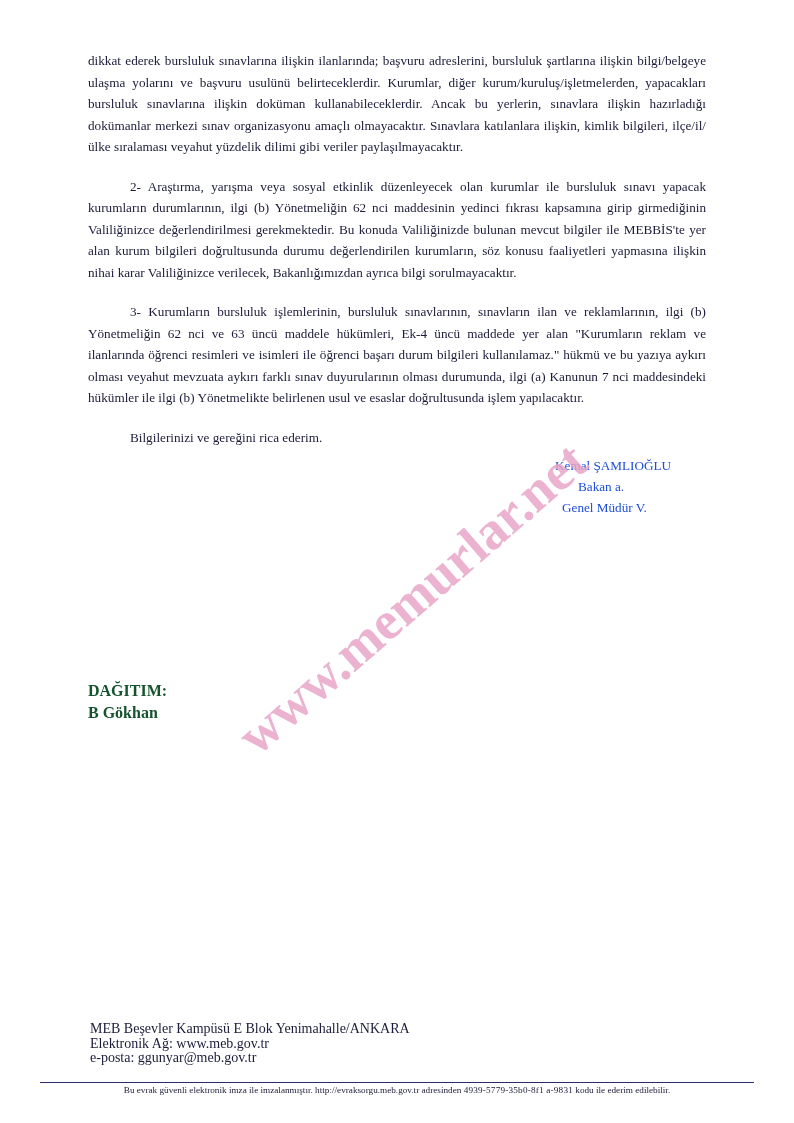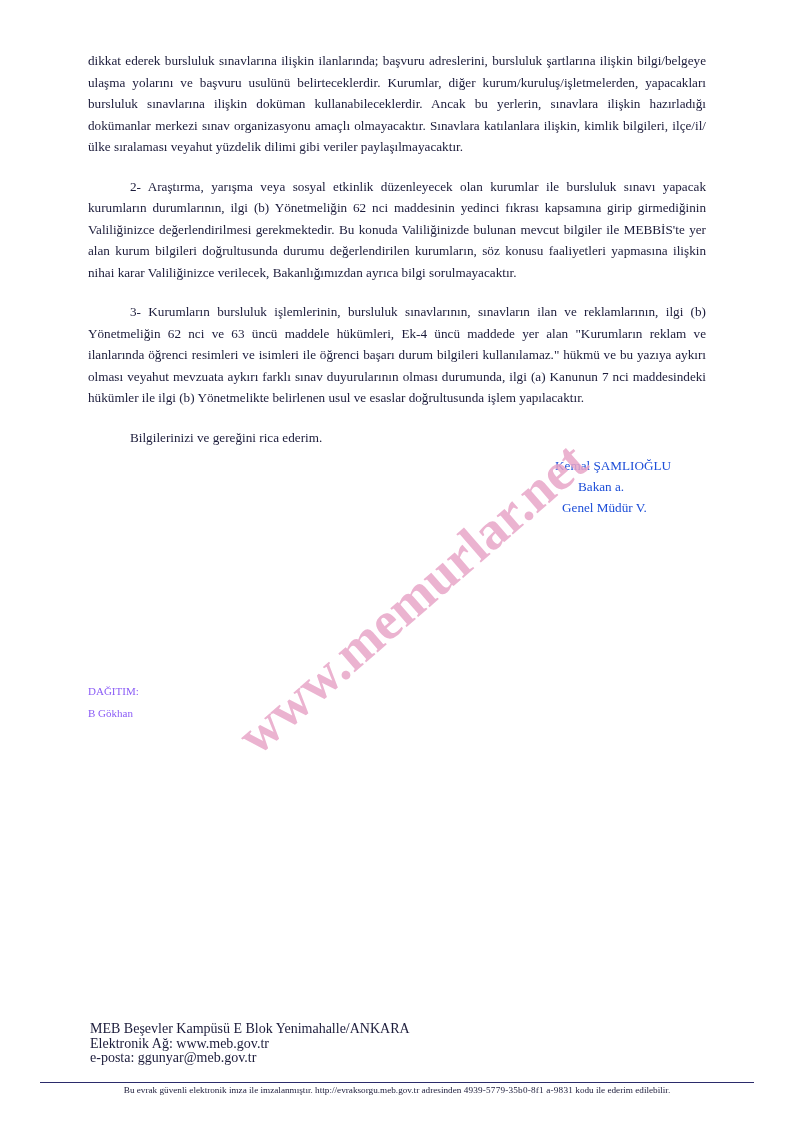--- a/index.html
+++ b/index.html
@@ -61,23 +61,24 @@
     white-space: pre;
   }
   .sig-name { margin-left: 35px; }
   .sig-role1 { margin-left: 58px; }
   .sig-role2 { margin-left: 42px; }
 
   .distribution {
     position: absolute;
     left: 88px;
     top: 680px;
-    font-size: 11px;
+    font-size: 16px;
     line-height: 22px;
-    color: #8b5cf6;
+    color: #14532d;
+    font-weight: bold;
   }
   .watermark {
     position: absolute;
     left: 205px;
     top: 390px;
     width: 400px;
     height: 360px;
     pointer-events: none;
     user-select: none;
   }

